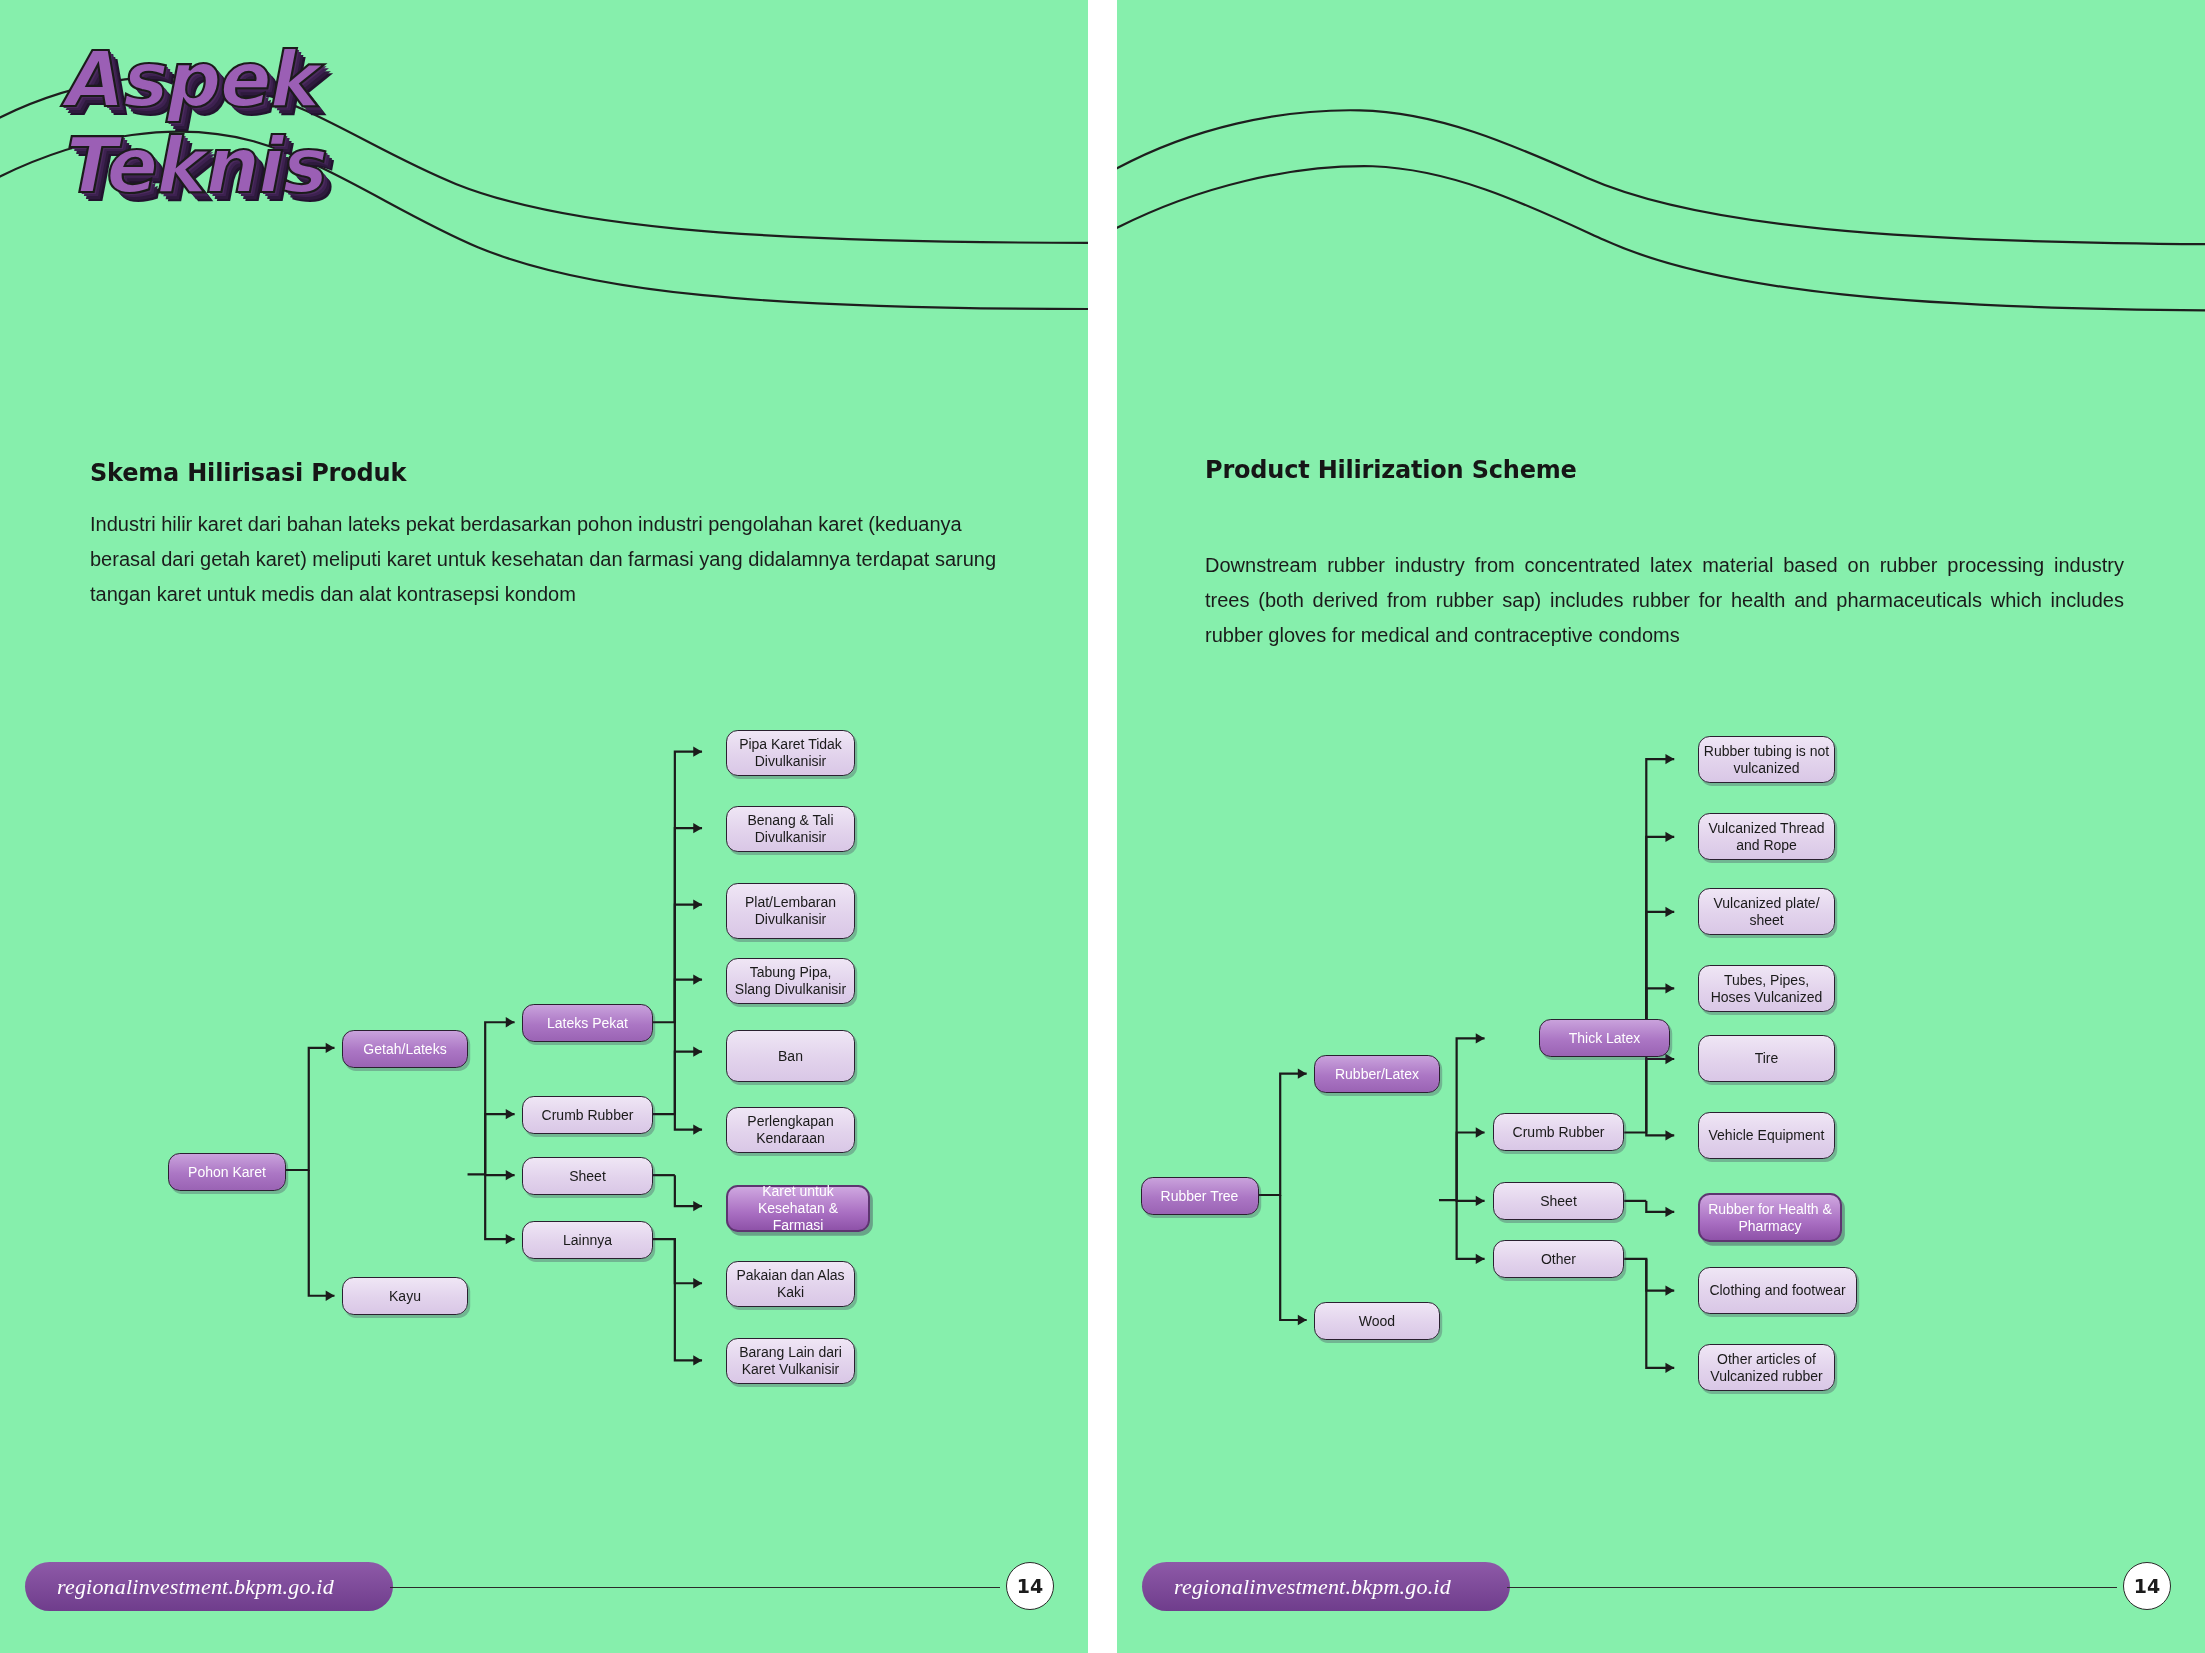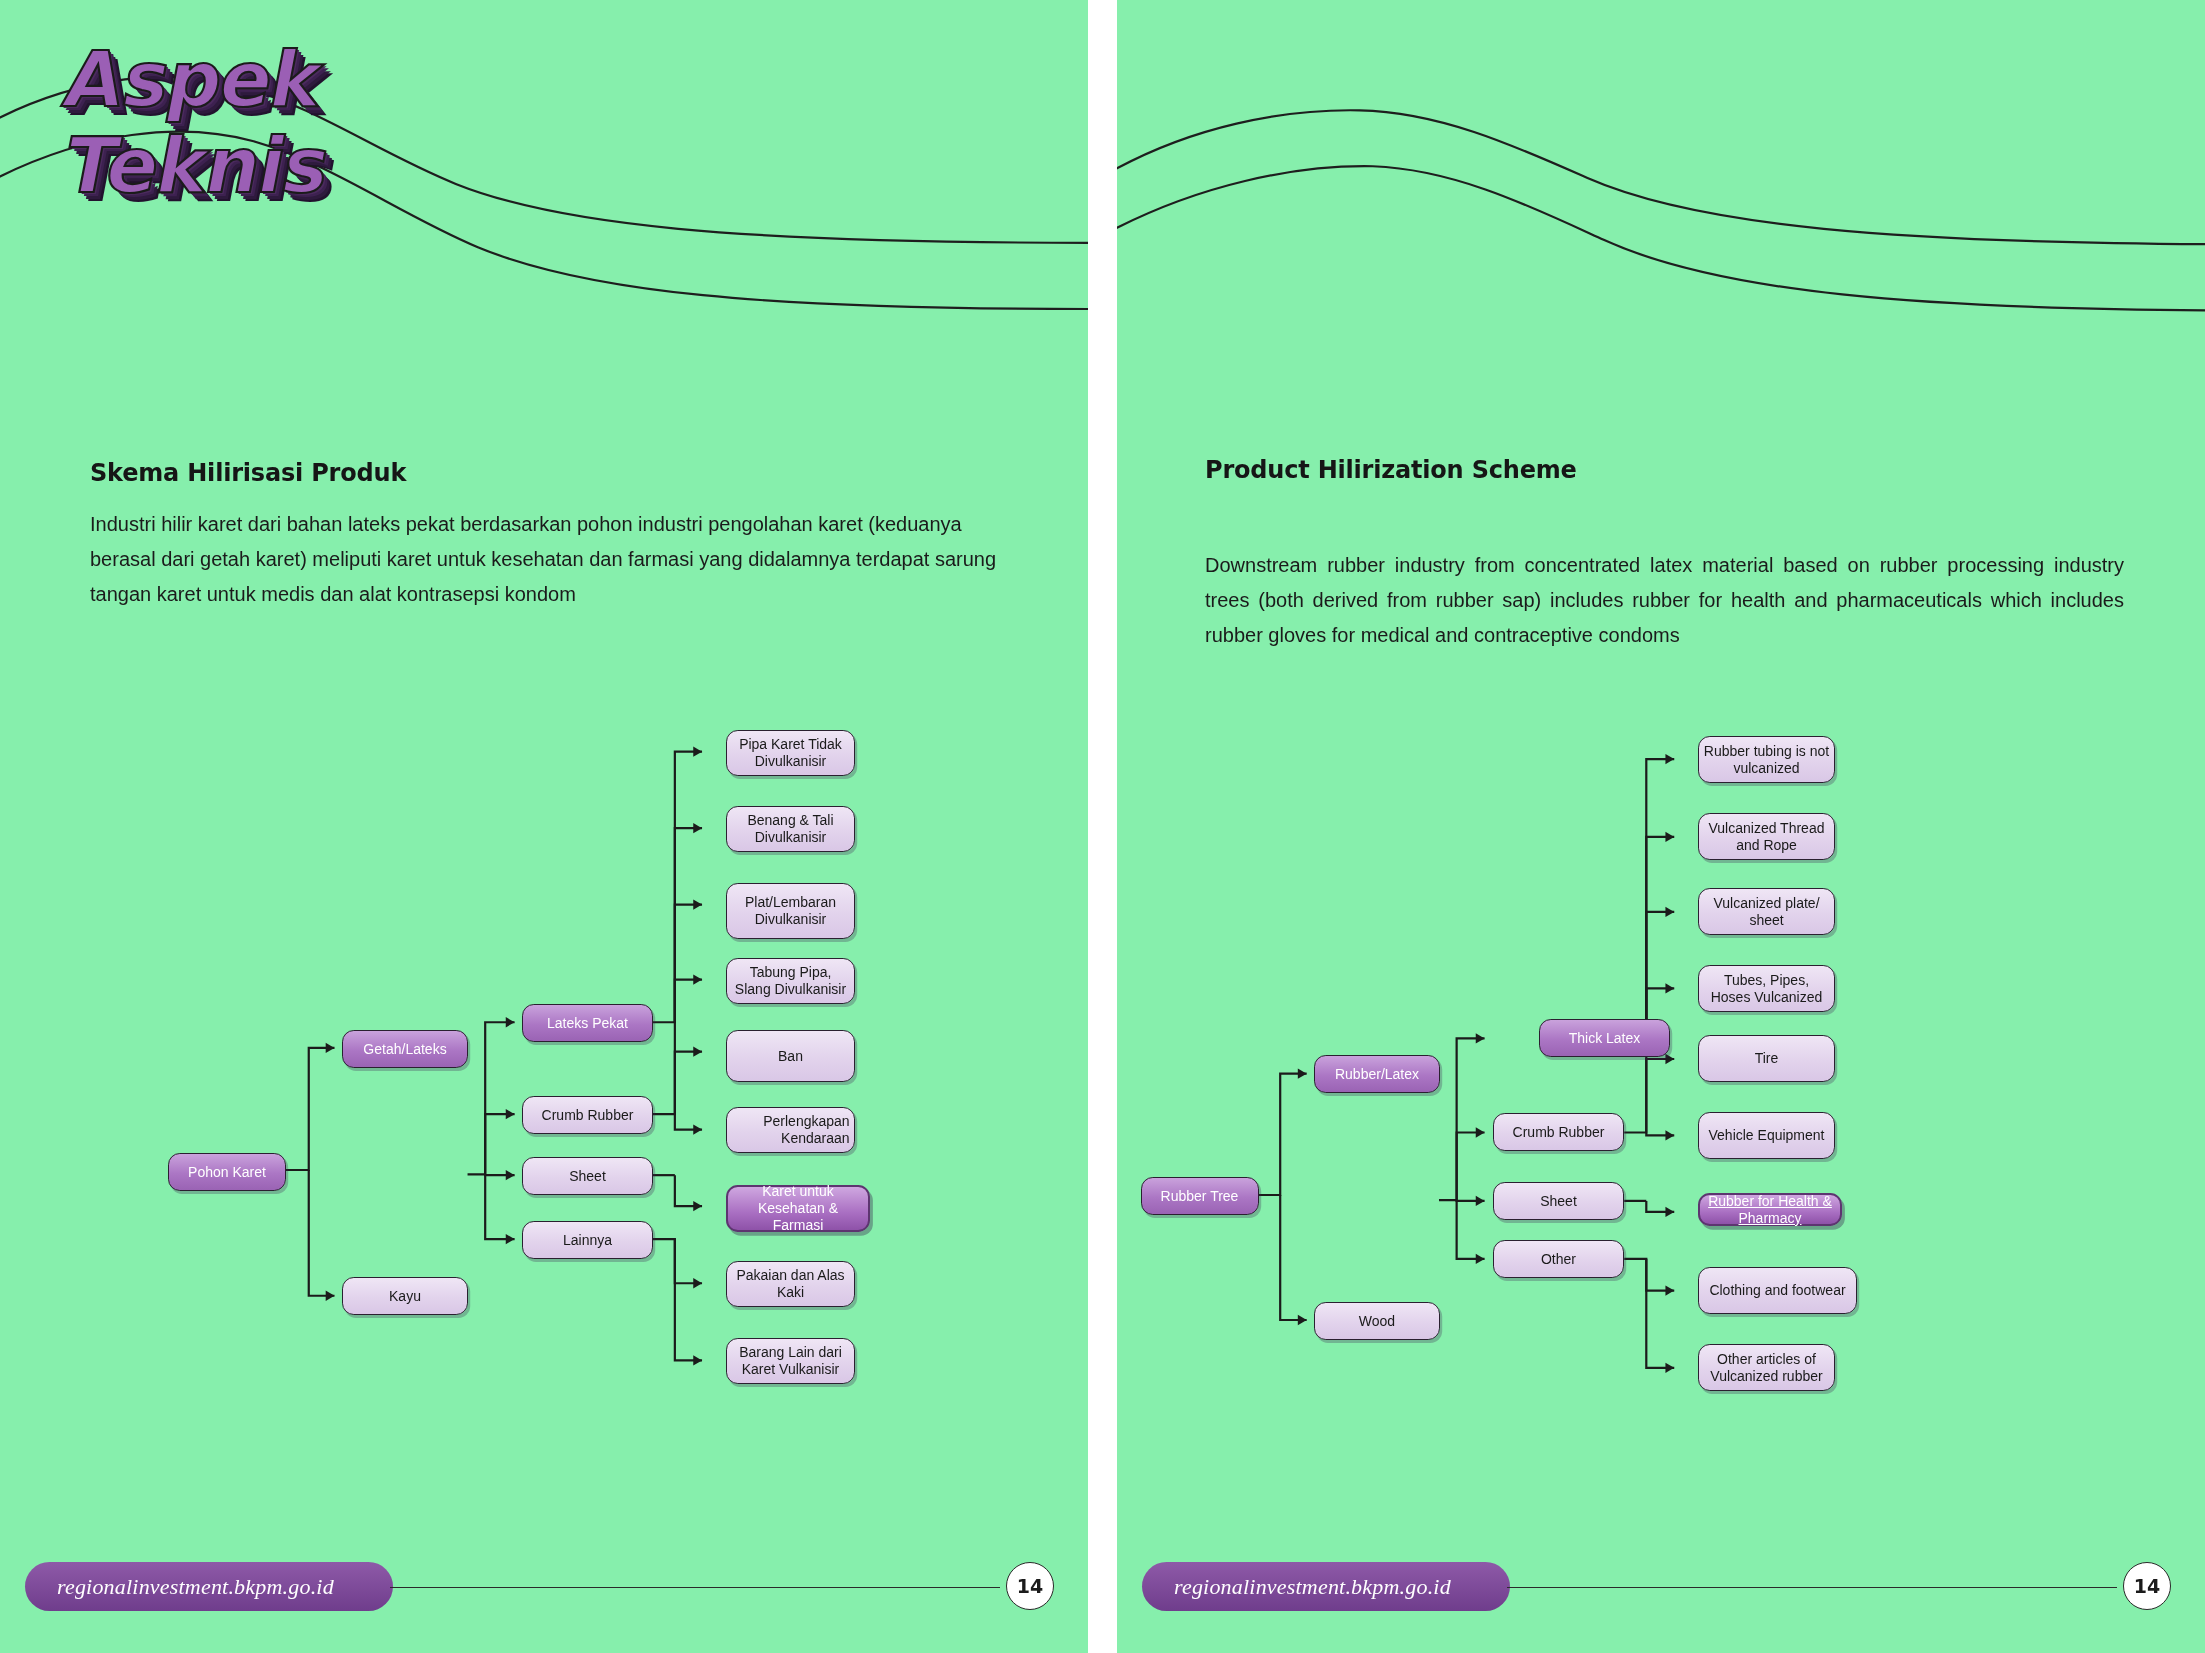--- a/index.html
+++ b/index.html
@@ -271,21 +271,21 @@
       </div>
       <div class="node" style="left:726px; top:221px; width:129px; height:56px;">
         <span>Plat/Lembaran Divulkanisir</span>
       </div>
       <div class="node" style="left:726px; top:296px; width:129px; height:46px;">
         <span>Tabung Pipa, Slang Divulkanisir</span>
       </div>
       <div class="node" style="left:726px; top:368px; width:129px; height:52px;">
         <span>Ban</span>
       </div>
-      <div class="node" style="left:726px; top:445px; width:129px; height:46px;text-align:right;">
+      <div class="node" style="left:726px; top:445px; width:129px; height:46px;">
         <span>Perlengkapan Kendaraan</span>
       </div>
       <div class="node highlight" style="left:726px; top:523px; width:144px; height:47px;">
         <span>Karet untuk Kesehatan &amp; Farmasi</span>
       </div>
       <div class="node" style="left:726px; top:599px; width:129px; height:46px;">
         <span>Pakaian dan Alas Kaki</span>
       </div>
       <div class="node" style="left:726px; top:676px; width:129px; height:46px;">
         <span>Barang Lain dari Karet Vulkanisir</span>
@@ -385,21 +385,21 @@
       </div>
       <div class="node" style="left:581px; top:303px; width:137px; height:47px;">
         <span>Tubes, Pipes, Hoses Vulcanized</span>
       </div>
       <div class="node" style="left:581px; top:373px; width:137px; height:47px;">
         <span>Tire</span>
       </div>
       <div class="node" style="left:581px; top:450px; width:137px; height:47px;">
         <span>Vehicle Equipment</span>
       </div>
-      <div class="node highlight" style="left:581px; top:531px; width:144px; height:33px;text-decoration:underline;">
+      <div class="node highlight" style="left:581px; top:531px; width:144px; height:49px;">
         <span>Rubber for Health &amp; Pharmacy</span>
       </div>
       <div class="node" style="left:581px; top:605px; width:159px; height:47px;">
         <span>Clothing and footwear</span>
       </div>
       <div class="node" style="left:581px; top:682px; width:137px; height:47px;">
         <span>Other articles of Vulcanized rubber</span>
       </div>
     </div>
 

